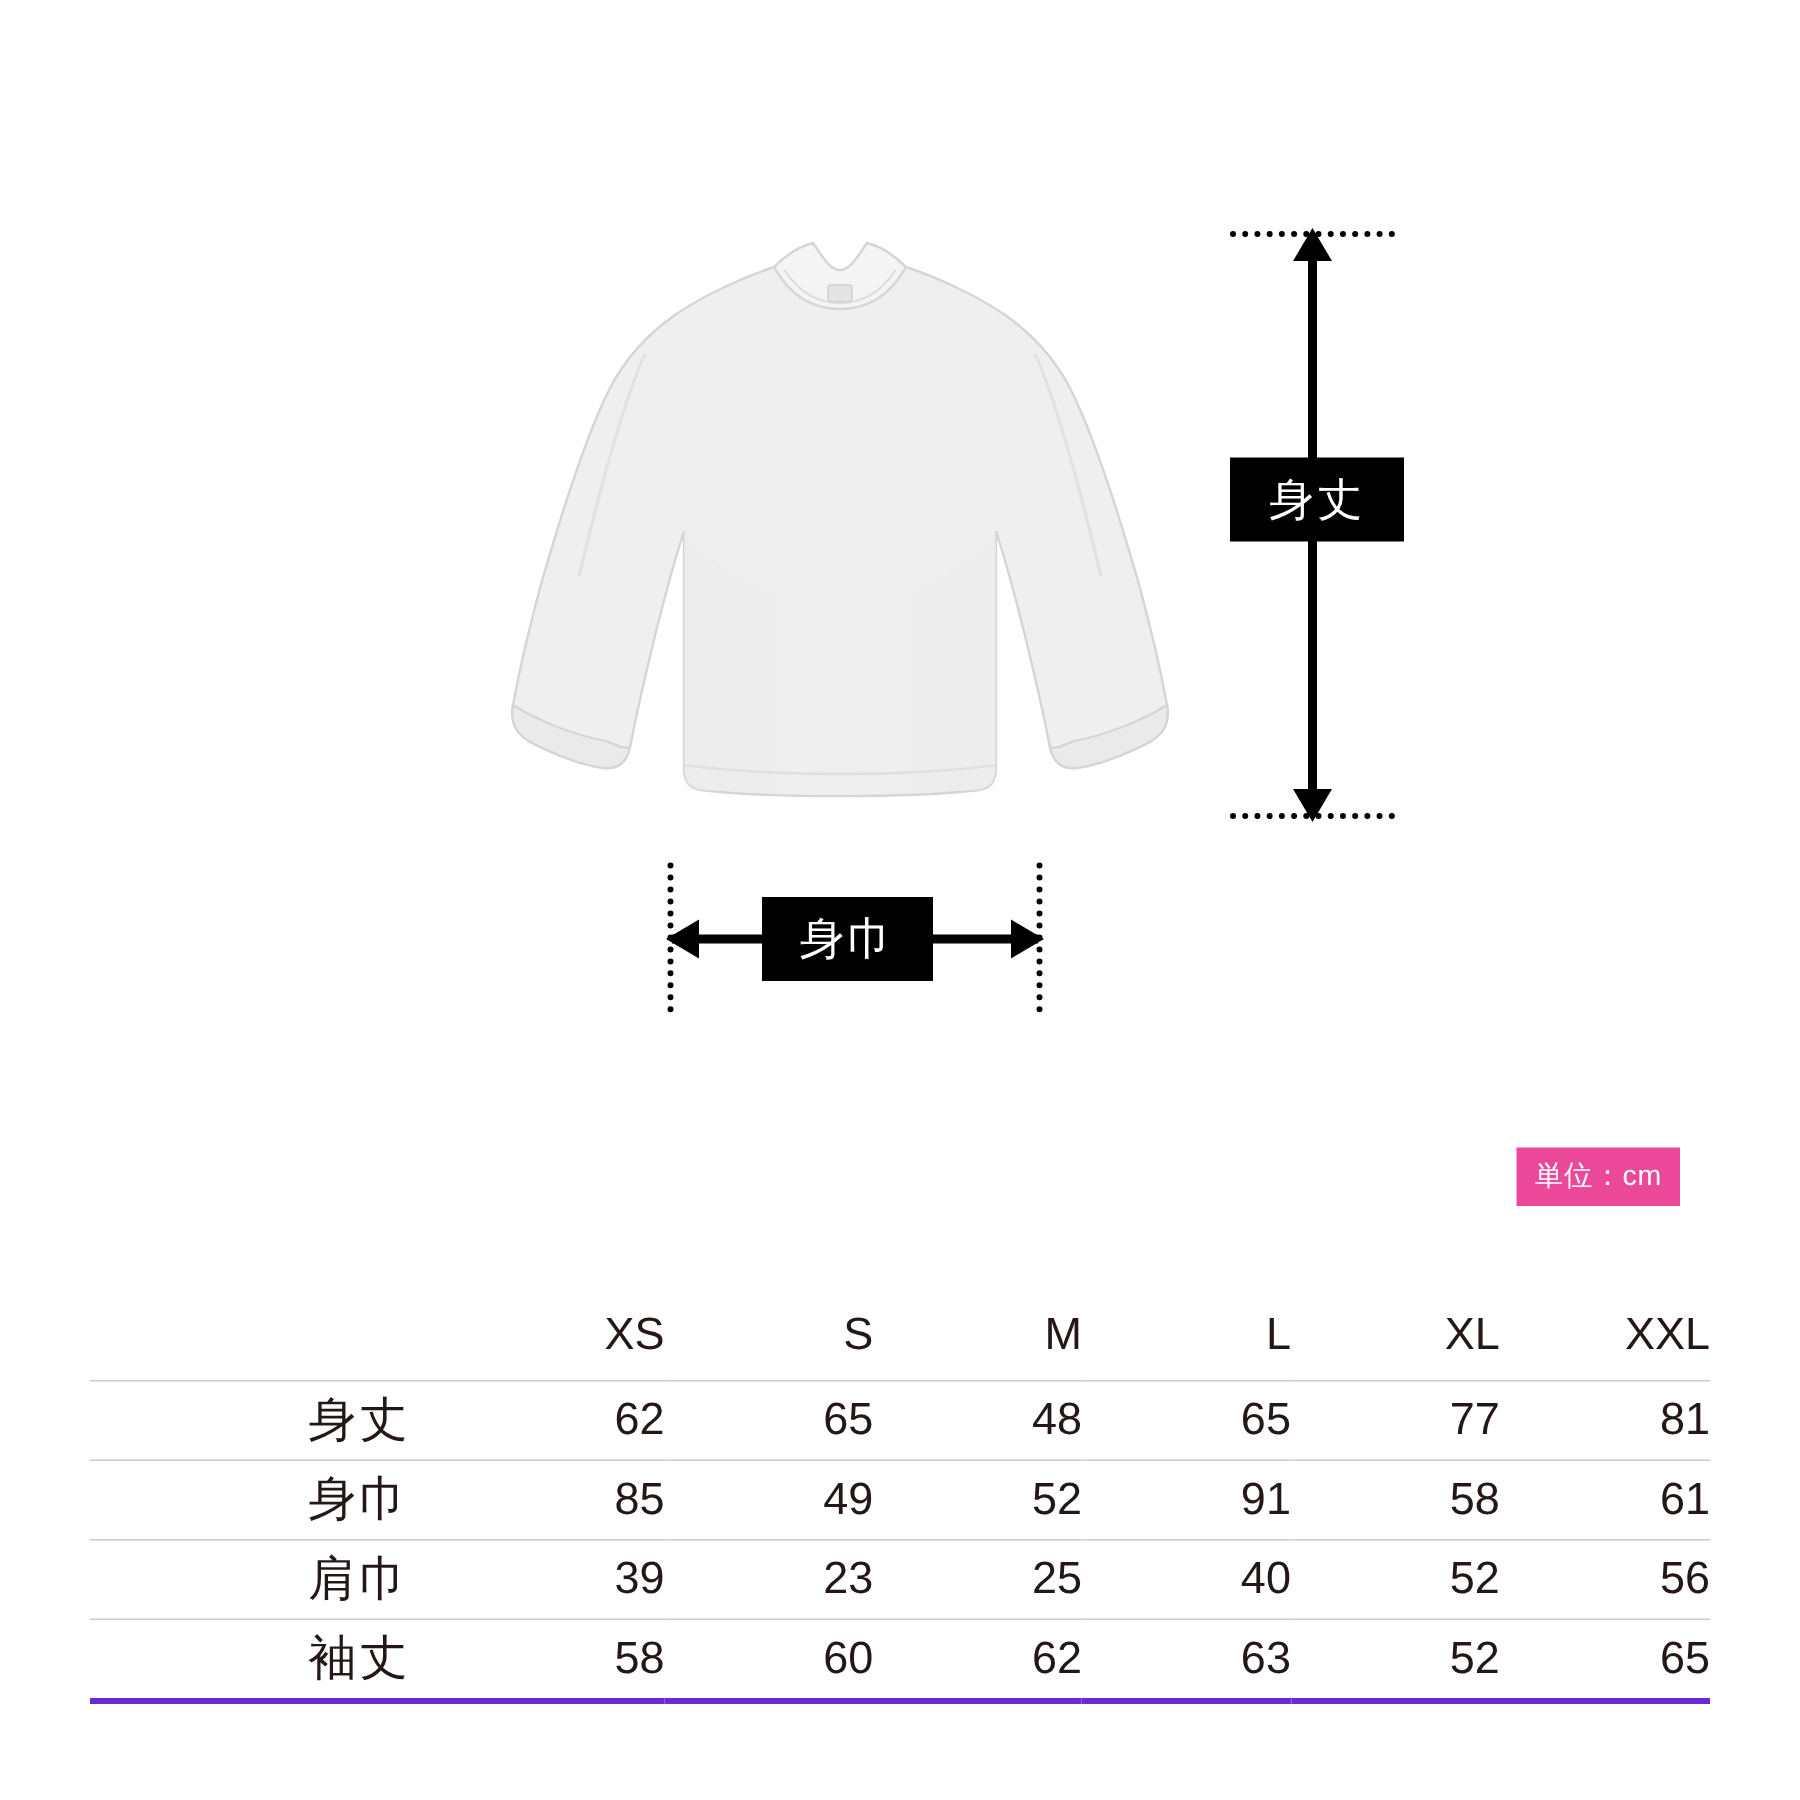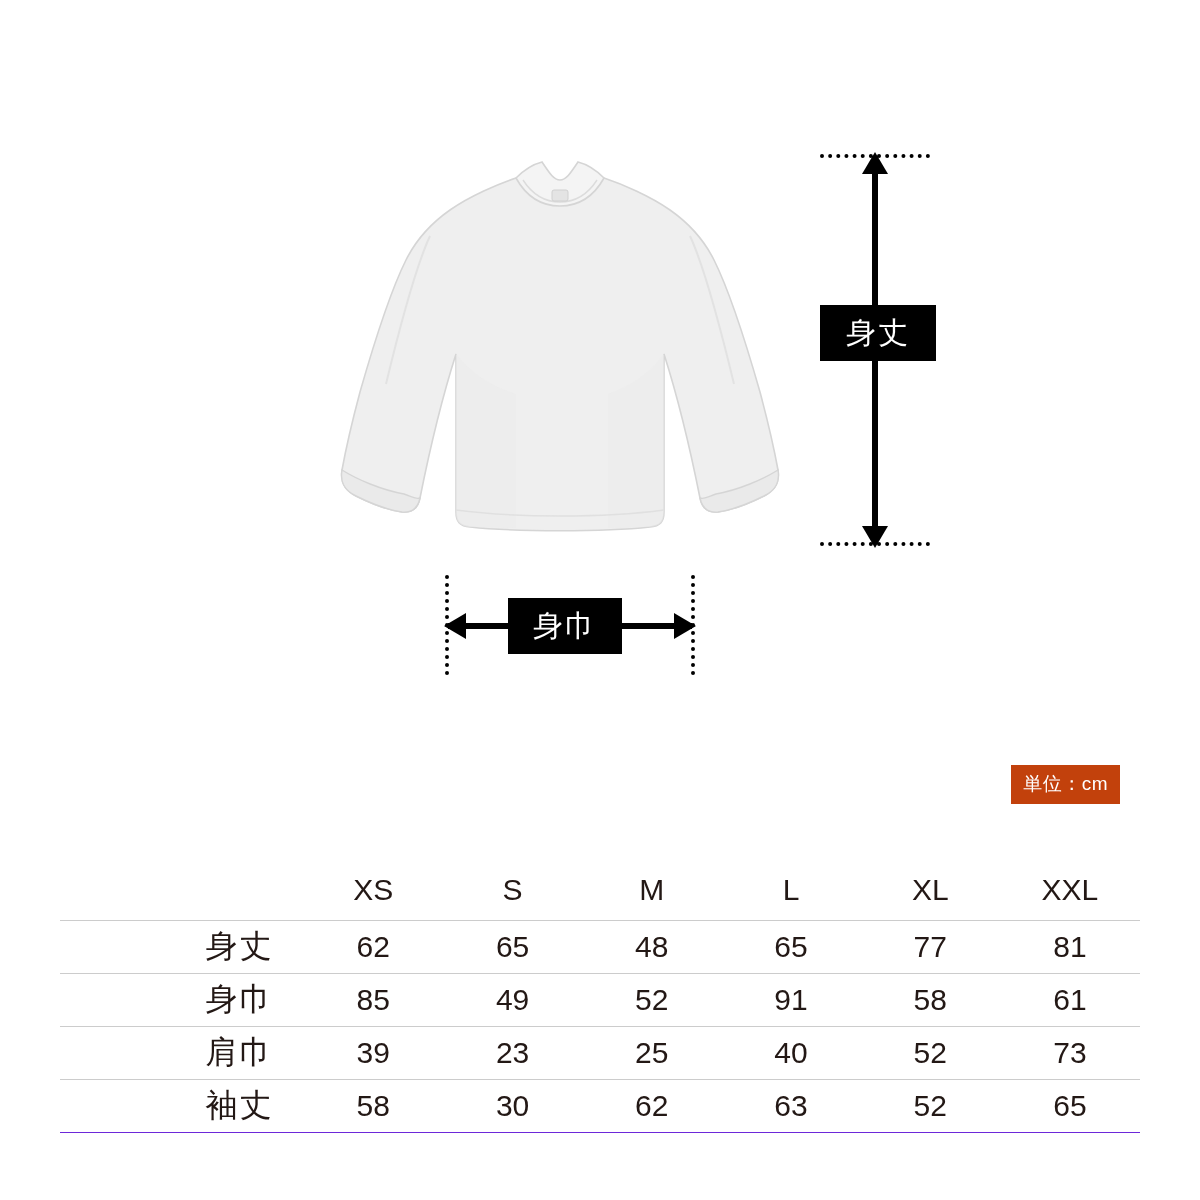--- a/index.html
+++ b/index.html
@@ -122,48 +122,48 @@
     display: flex;
     align-items: center;
     justify-content: center;
   }
 
   
   .unit-badge {
     position: absolute;
     right: 80px;
     top: 765px;
-    background: #c2410c;
+    background: #ec4899;
     color: #fff;
     font-size: 19px;
     padding: 6px 12px 7px 12px;
     letter-spacing: 0.5px;
     white-space: nowrap;
   }
 
   
   .size-table {
     position: absolute;
     left: 60px;
     top: 860px;
     width: 1080px;
     border-collapse: collapse;
   }
   .size-table th, .size-table td {
     font-weight: normal;
     padding: 0;
     height: 52px;
-    text-align: center;
+    text-align: right;
     font-size: 30px;
     color: #231815;
   }
   .size-table thead th { border: none; height: 60px; }
   .size-table thead th.corner { width: 220px; }
   .size-table tbody tr { border-top: 1px solid #cccccc; }
-  .size-table tbody tr:last-child { border-bottom: 1px solid #6d28d9; }
+  .size-table tbody tr:last-child { border-bottom: 4px solid #6d28d9; }
   .size-table tbody th.row-head {
     width: 220px;
     text-align: right;
     padding-right: 30px;
     font-size: 32px;
     letter-spacing: 2px;
   }
   .size-table tbody td { width: 143px; }
 </style>
 </head>
@@ -271,25 +271,25 @@
       <td>58</td>
       <td>61</td>
     </tr>
     <tr>
       <th class="row-head">肩巾</th>
       <td>39</td>
       <td>23</td>
       <td>25</td>
       <td>40</td>
       <td>52</td>
-      <td>73</td>
+      <td>56</td>
     </tr>
     <tr>
       <th class="row-head">袖丈</th>
       <td>58</td>
-      <td>30</td>
+      <td>60</td>
       <td>62</td>
       <td>63</td>
       <td>52</td>
       <td>65</td>
     </tr>
   </tbody>
 </table>
 
 </body></html>

